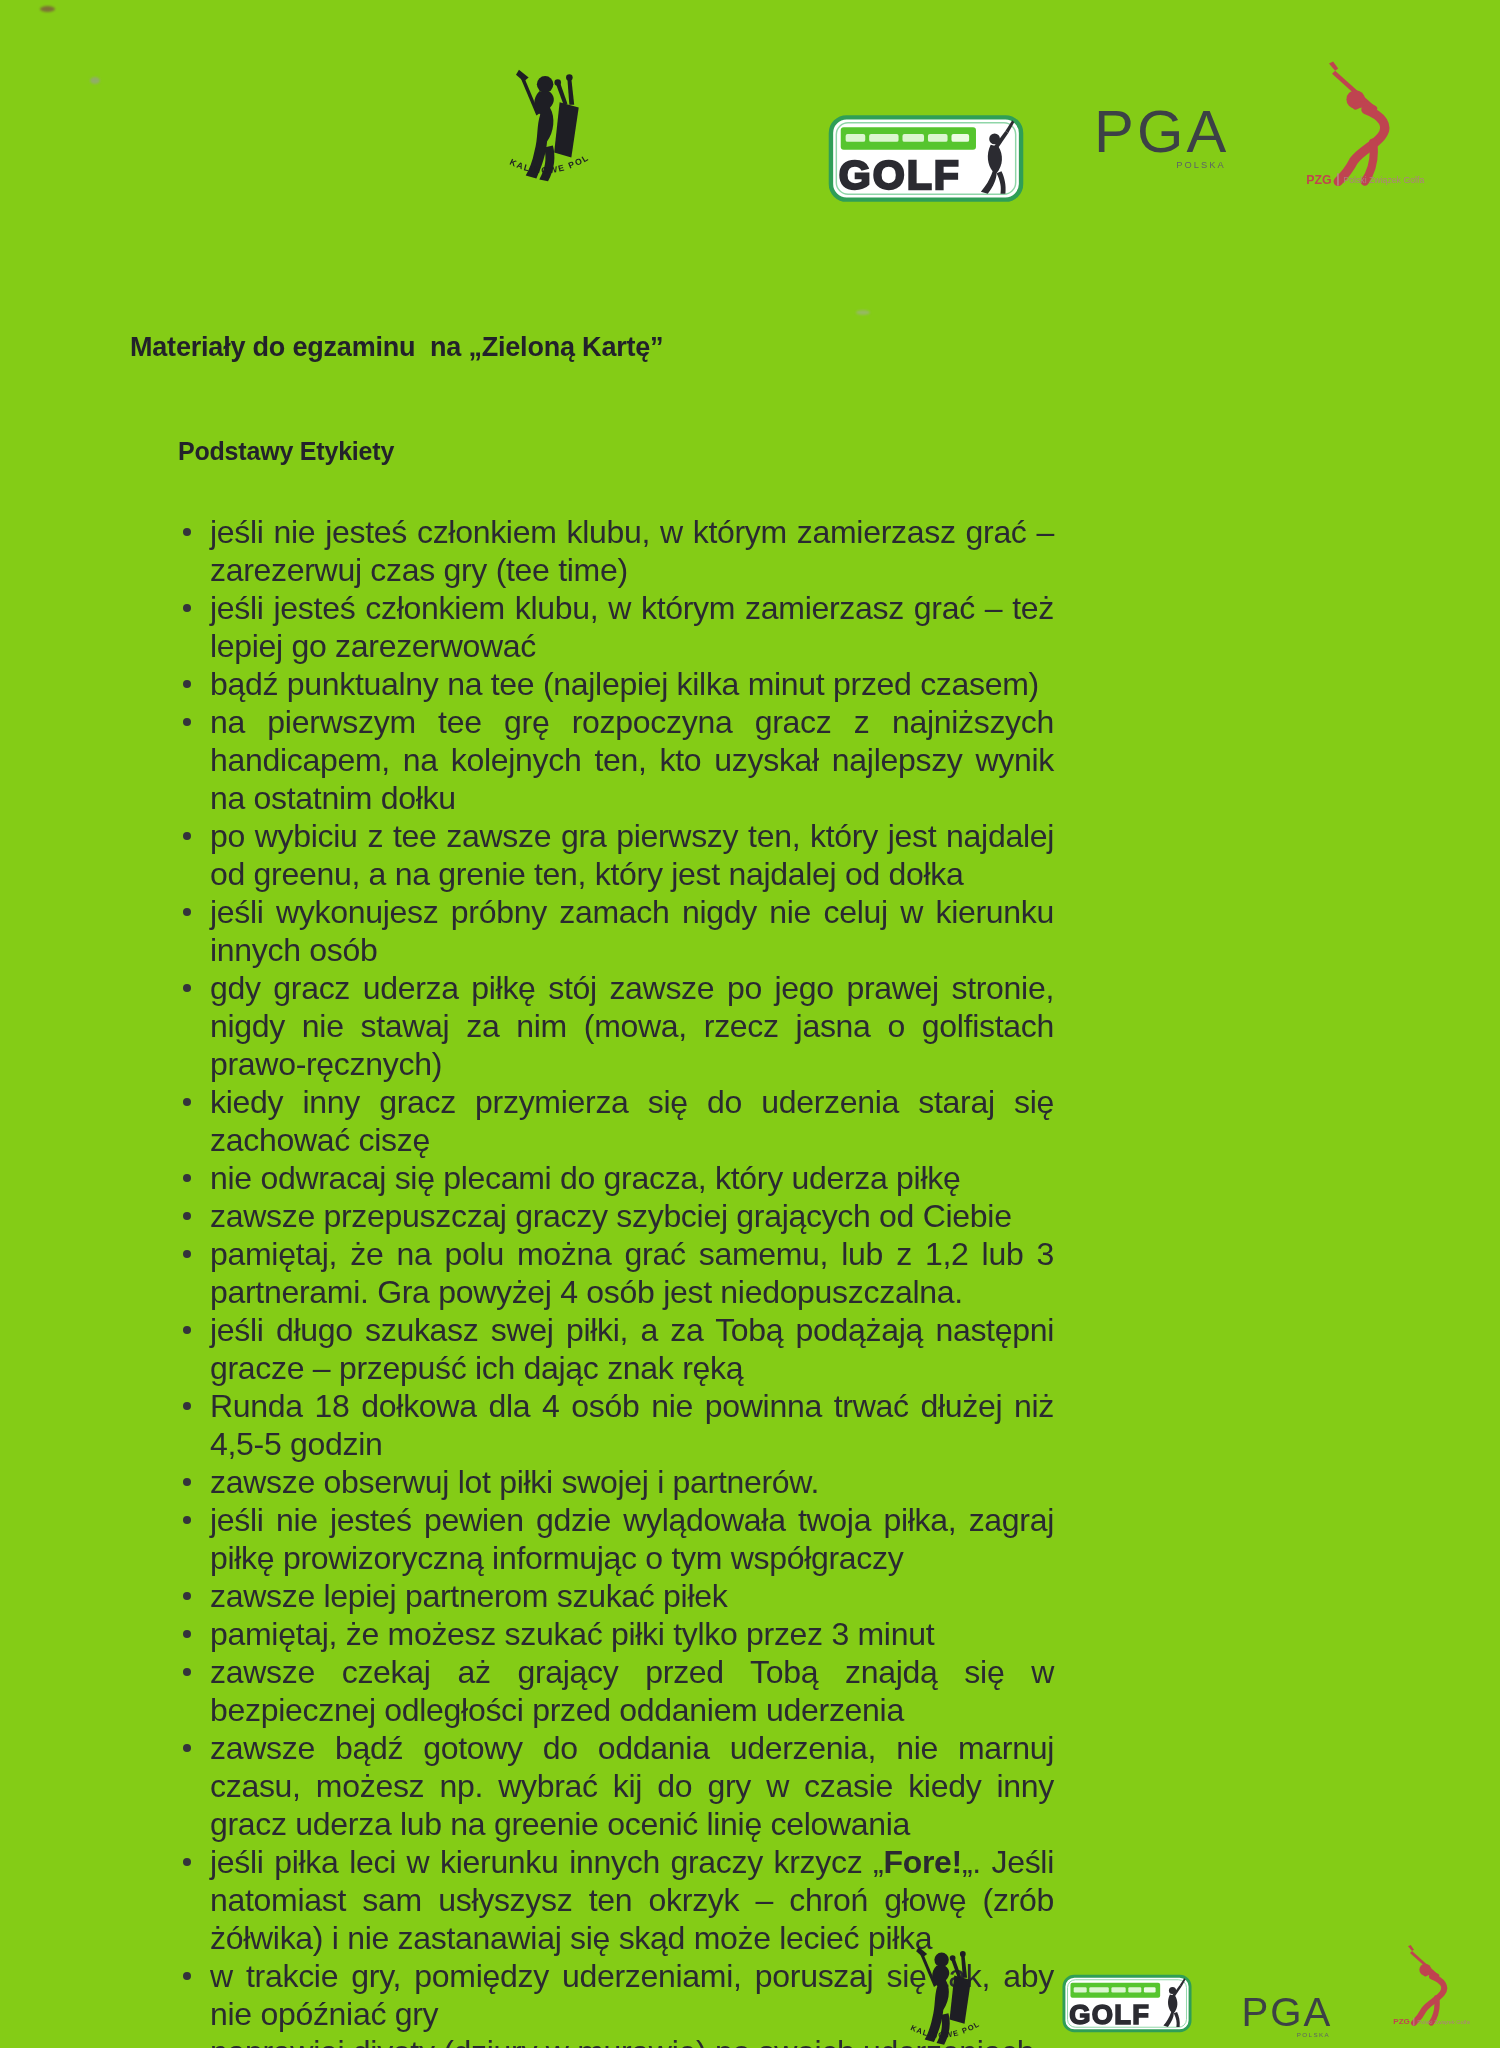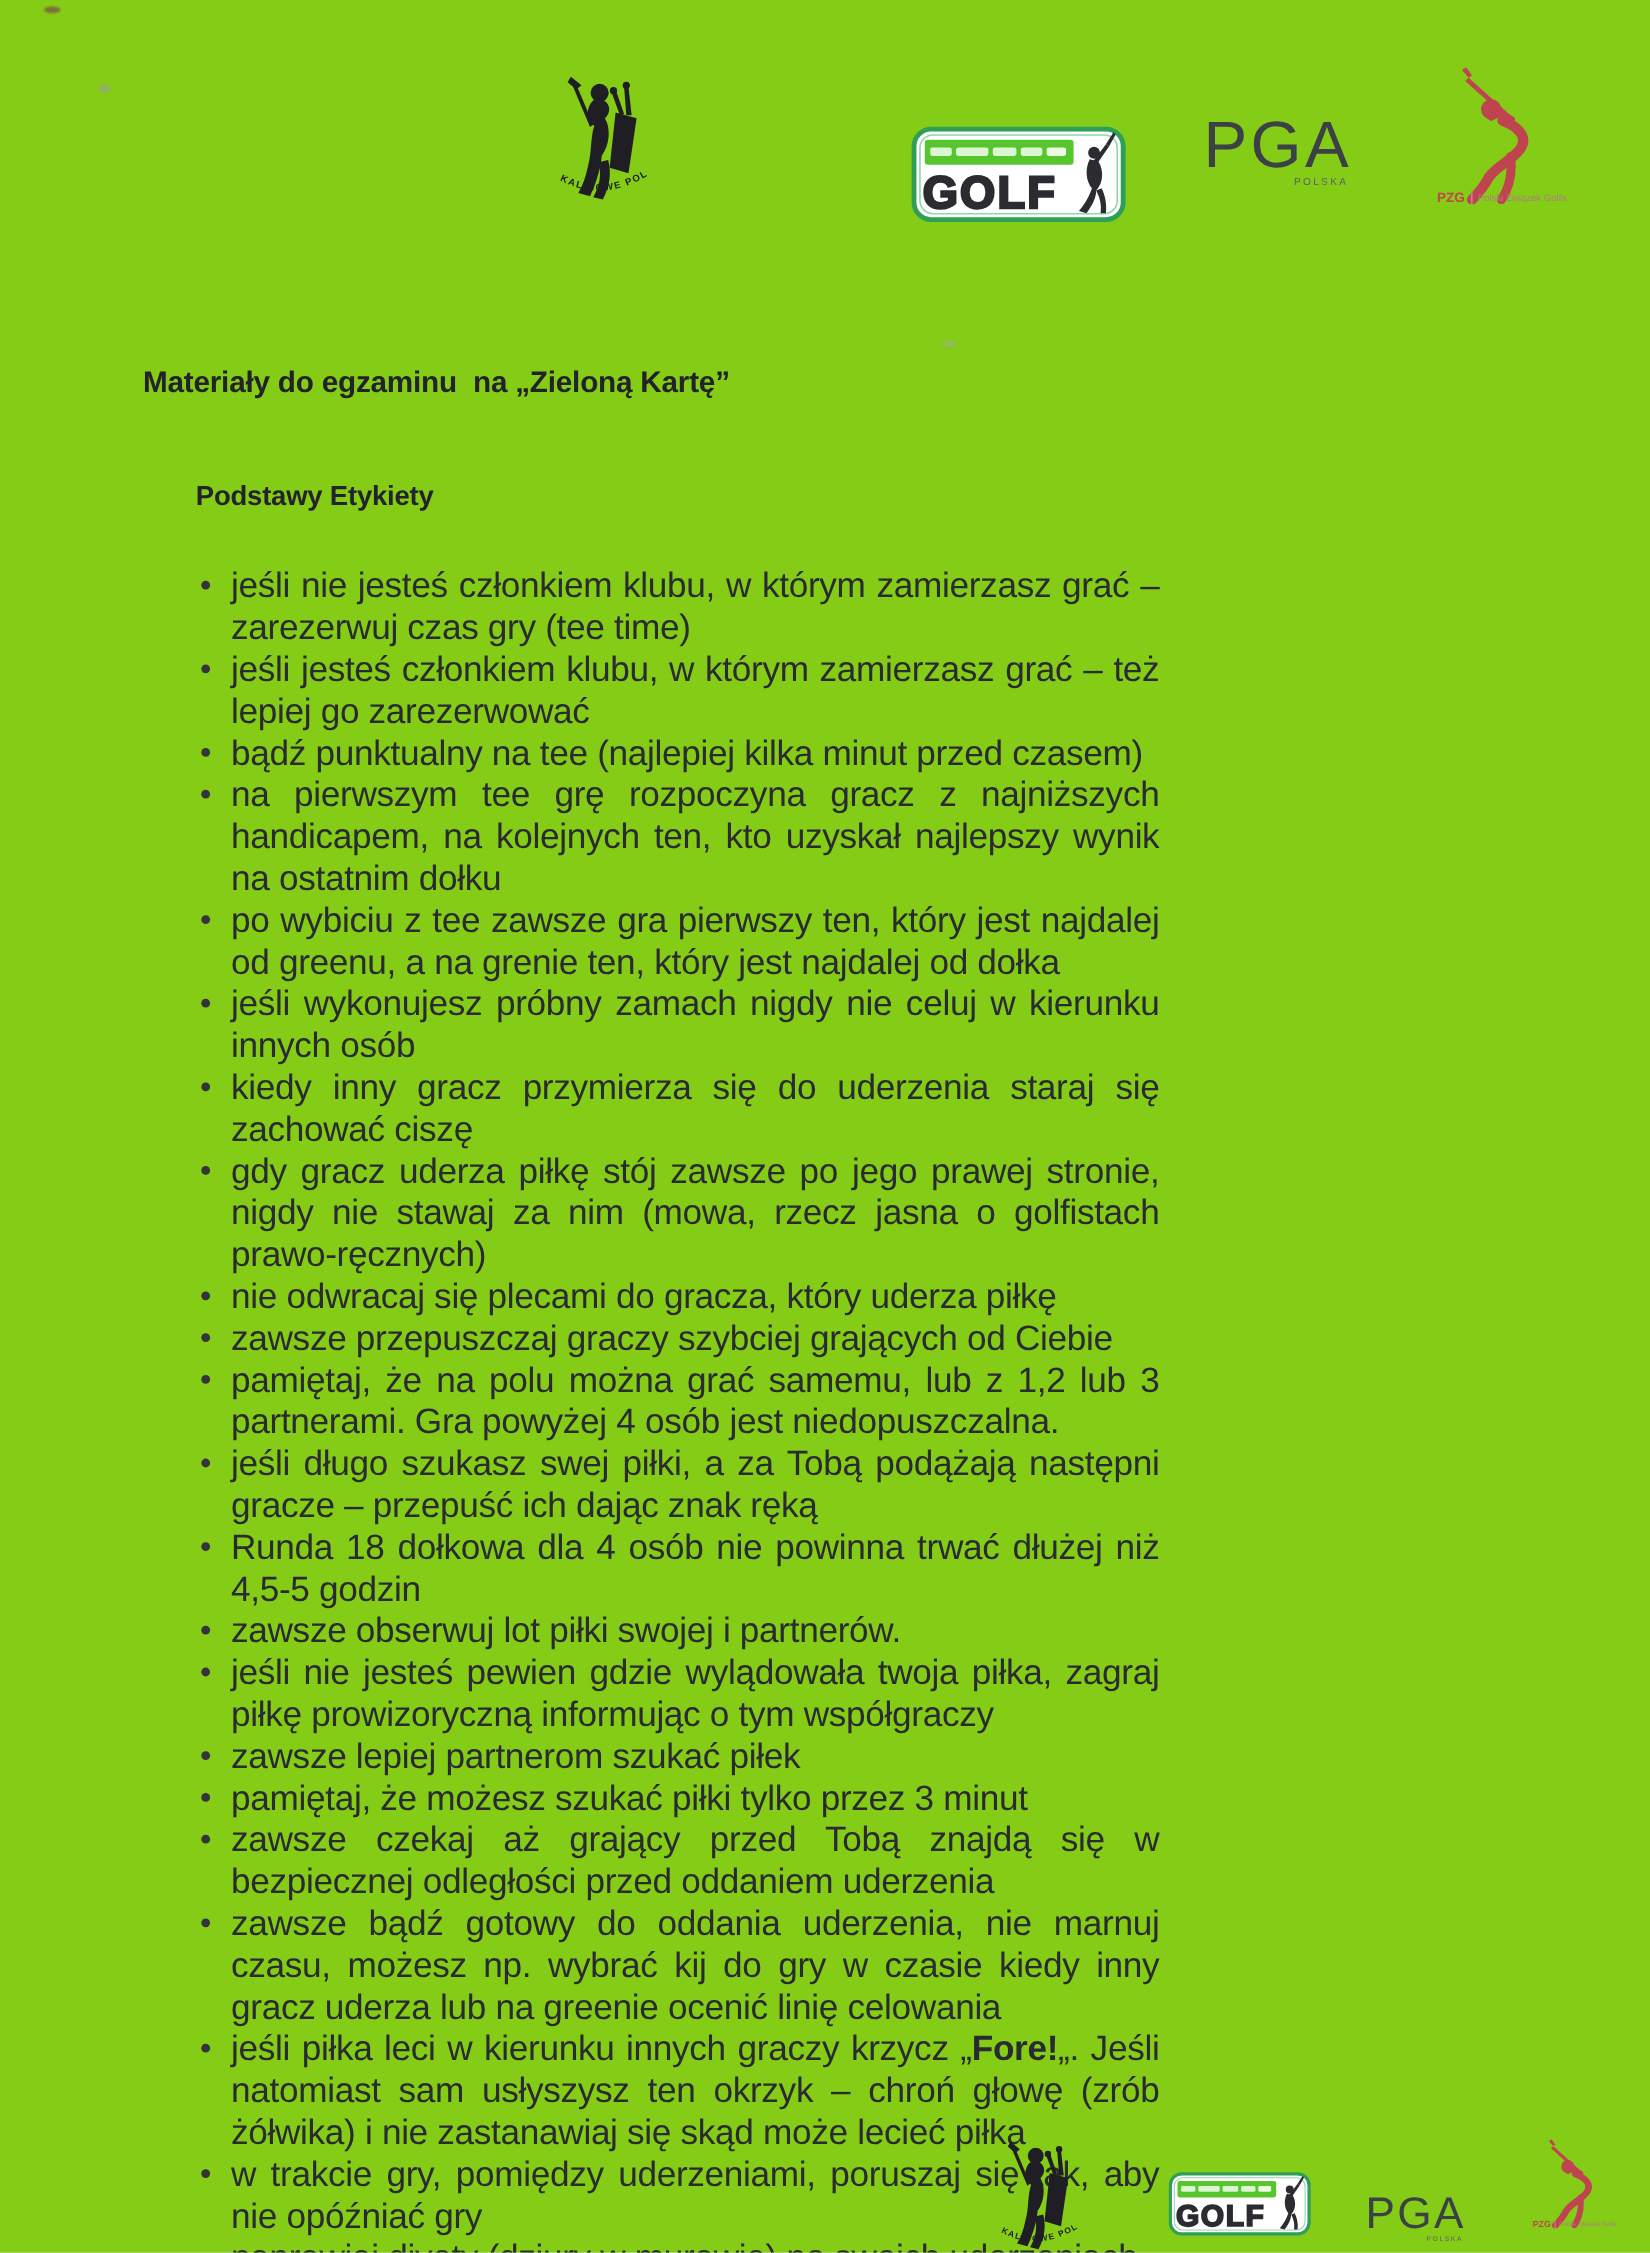--- a/index.html
+++ b/index.html
@@ -126,22 +126,22 @@
 
   <div class="abs" id="section-heading">Podstawy Etykiety</div>
 
   <ul class="abs" id="etiquette-list">
       <li><span>jeśli nie jesteś członkiem klubu, w którym zamierzasz grać – zarezerwuj czas gry (tee time)</span></li>
       <li><span>jeśli jesteś członkiem klubu, w którym zamierzasz grać – też lepiej go zarezerwować</span></li>
       <li><span>bądź punktualny na tee (najlepiej kilka minut przed czasem)</span></li>
       <li><span>na pierwszym tee grę rozpoczyna gracz z najniższych handicapem, na kolejnych ten, kto uzyskał najlepszy wynik na ostatnim dołku</span></li>
       <li><span>po wybiciu z tee zawsze gra pierwszy ten, który jest najdalej od greenu, a na grenie ten, który jest najdalej od dołka</span></li>
       <li><span>jeśli wykonujesz próbny zamach nigdy nie celuj w kierunku innych osób</span></li>
+      <li><span>gdy gracz uderza piłkę stój zawsze po jego prawej stronie, nigdy nie stawaj za nim (mowa, rzecz jasna o golfistach prawo-ręcznych)</span></li>
       <li><span>kiedy inny gracz przymierza się do uderzenia staraj się zachować ciszę</span></li>
-      <li><span>gdy gracz uderza piłkę stój zawsze po jego prawej stronie, nigdy nie stawaj za nim (mowa, rzecz jasna o golfistach prawo-ręcznych)</span></li>
       <li><span>nie odwracaj się plecami do gracza, który uderza piłkę</span></li>
       <li><span>zawsze przepuszczaj graczy szybciej grających od Ciebie</span></li>
       <li><span>pamiętaj, że na polu można grać samemu, lub z 1,2 lub 3 partnerami. Gra powyżej 4 osób jest niedopuszczalna.</span></li>
       <li><span>jeśli długo szukasz swej piłki, a za Tobą podążają następni gracze – przepuść ich dając znak ręką</span></li>
       <li><span>Runda 18 dołkowa dla 4 osób nie powinna trwać dłużej niż 4,5-5 godzin</span></li>
       <li><span>zawsze obserwuj lot piłki swojej i partnerów.</span></li>
       <li><span>jeśli nie jesteś pewien gdzie wylądowała twoja piłka, zagraj piłkę prowizoryczną informując o tym współgraczy</span></li>
       <li><span>zawsze lepiej partnerom szukać piłek</span></li>
       <li><span>pamiętaj, że możesz szukać piłki tylko przez 3 minut</span></li>
       <li><span>zawsze czekaj aż grający przed Tobą znajdą się w bezpiecznej odległości przed oddaniem uderzenia</span></li>

